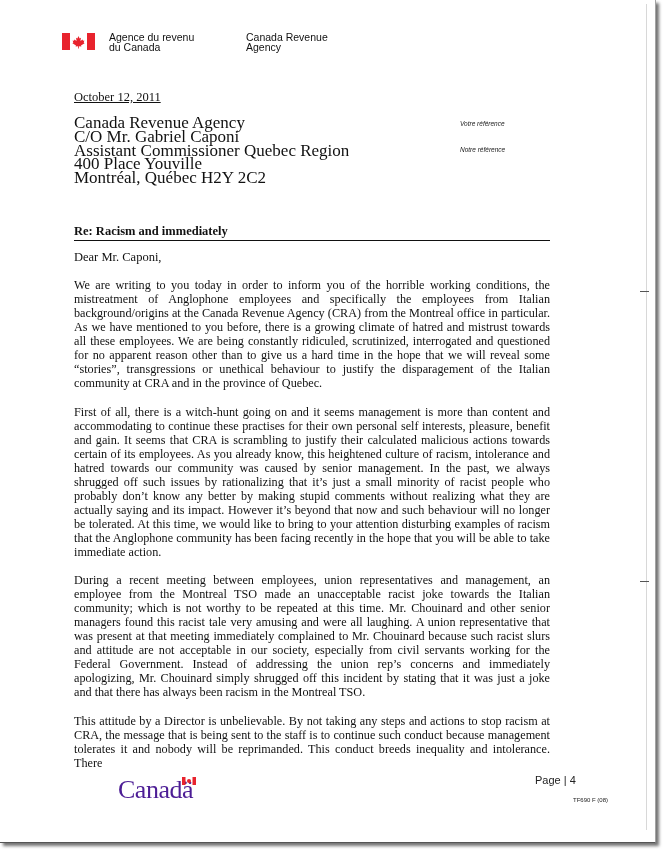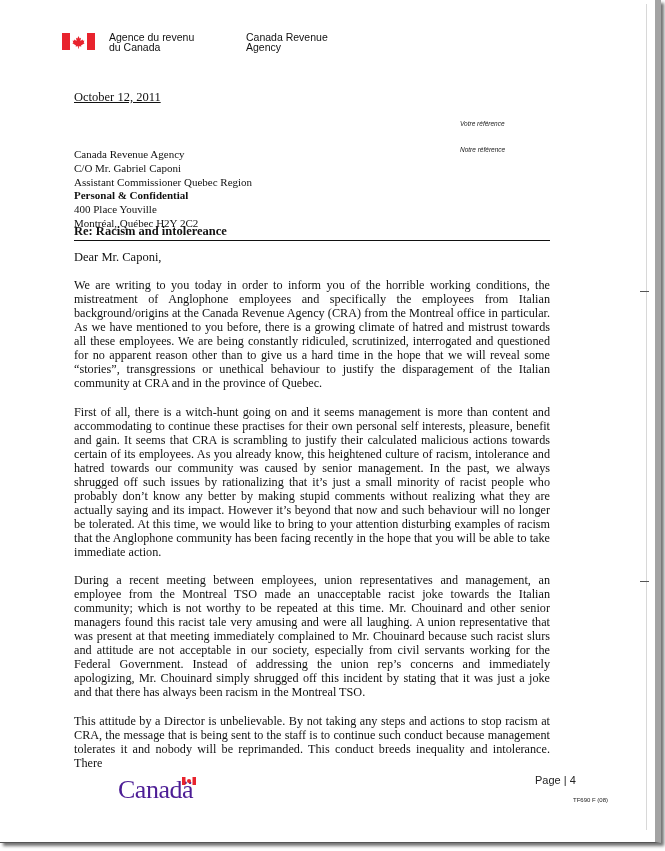--- a/index.html
+++ b/index.html
@@ -2,21 +2,21 @@
 <html><head>
 <meta charset="utf-8">
 <style>
   html, body { margin: 0; padding: 0; background: #ffffff; }
   body { width: 665px; height: 851px; position: relative; overflow: hidden; }
   .page {
     position: absolute; left: 0; top: 0;
     width: 655px; height: 842px;
     background: #ffffff;
     box-shadow: 3px 3px 3px rgba(0,0,0,0.55);
-    border-right: 6px solid #a3a3a3;
+    border-right: 1px solid #a3a3a3;
     border-bottom: 1px solid #555;
   }
   .inner-edge {
     position: absolute; left: 646px; top: 4px; width: 1px; height: 826px;
     background: #d8d8d8;
   }
   .tick { position: absolute; left: 640px; width: 9px; height: 1px; background: #555; }
   .tick.t1 { top: 291px; }
   .tick.t2 { top: 581px; }
 
@@ -24,21 +24,21 @@
   .flag { position: absolute; left: 62px; top: 33px; width: 33px; height: 17px; }
   .agency-fr, .agency-en {
     position: absolute; top: 32px;
     font-family: "Liberation Sans", sans-serif; font-size: 10.5px; line-height: 10px; color: #111;
   }
   .agency-fr { left: 109px; }
   .agency-en { left: 202px; margin-left: 44px; }
 
   .serif { font-family: "Liberation Serif", serif; color: #111; }
   .date { position: absolute; left: 74px; top: 90px; font-size: 12.5px; text-decoration: underline; }
-  .address { position: absolute; left: 74px; top: 116px; font-size: 11px; line-height: 13.8px; margin-top: 32px; }
+  .address { position: absolute; left: 74px; top: 116px; font-size: 17px; line-height: 13.8px; }
   .address .bold { font-weight: bold; }
 
   .ref {
     position: absolute; left: 460px;
     font-family: "Liberation Sans", sans-serif; font-style: italic;
     font-size: 6.5px; color: #222;
   }
   .ref.r1 { top: 120px; }
   .ref.r2 { top: 146px; }
 
@@ -91,29 +91,28 @@
     <div>Canada Revenue</div>
     <div>Agency</div>
   </div>
 
   <div class="date serif">October 12, 2011</div>
 
   <div class="address serif">
     <div>Canada Revenue Agency</div>
     <div>C/O Mr. Gabriel Caponi</div>
     <div>Assistant Commissioner Quebec Region</div>
-    <div class="bold">Personal &amp; Confidential</div>
     <div>400 Place Youville</div>
     <div>Montréal, Québec H2Y 2C2</div>
   </div>
 
   <div class="ref r1">Votre référence</div>
   <div class="ref r2">Notre référence</div>
 
-  <div class="subject serif">Re: Racism and intolereance</div>
+  <div class="subject serif">Re: Racism and immediately</div>
 
   <div class="salutation serif">Dear Mr. Caponi,</div>
 
   <div class="body serif">
     <p>We are writing to you today in order to inform you of the horrible working conditions, the mistreatment of Anglophone employees and specifically the employees from Italian background/origins at the Canada Revenue Agency (CRA) from the Montreal office in particular. As we have mentioned to you before, there is a growing climate of hatred and mistrust towards all these employees. We are being constantly ridiculed, scrutinized, interrogated and questioned for no apparent reason other than to give us a hard time in the hope that we will reveal some “stories”, transgressions or unethical behaviour to justify the disparagement of the Italian community at CRA and in the province of Quebec.</p>
     <p>First of all, there is a witch-hunt going on and it seems management is more than content and accommodating to continue these practises for their own personal self interests, pleasure, benefit and gain. It seems that CRA is scrambling to justify their calculated malicious actions towards certain of its employees. As you already know, this heightened culture of racism, intolerance and hatred towards our community was caused by senior management. In the past, we always shrugged off such issues by rationalizing that it’s just a small minority of racist people who probably don’t know any better by making stupid comments without realizing what they are actually saying and its impact.  However it’s beyond that now and such behaviour will no longer be tolerated. At this time, we would like to bring to your attention disturbing examples of racism that the Anglophone community has been facing recently in the hope that you will be able to take immediate action.</p>
     <p>During a recent meeting between employees, union representatives and management, an employee from the Montreal TSO made an unacceptable racist joke towards the Italian community; which is not worthy to be repeated at this time. Mr. Chouinard and other senior managers found this racist tale very amusing and were all laughing. A union representative that was present at that meeting immediately complained to Mr. Chouinard because such racist slurs and attitude are not acceptable in our society, especially from civil servants working for the Federal Government. Instead of addressing the union rep’s concerns and immediately apologizing, Mr. Chouinard simply shrugged off this incident by stating that it was just a joke and that there has always been racism in the Montreal TSO.</p>
     <p>This attitude by a Director is unbelievable. By not taking any steps and actions to stop racism at CRA, the message that is being sent to the staff is to continue such conduct because management tolerates it and nobody will be reprimanded. This conduct breeds inequality and intolerance. There</p>
   </div>
 

